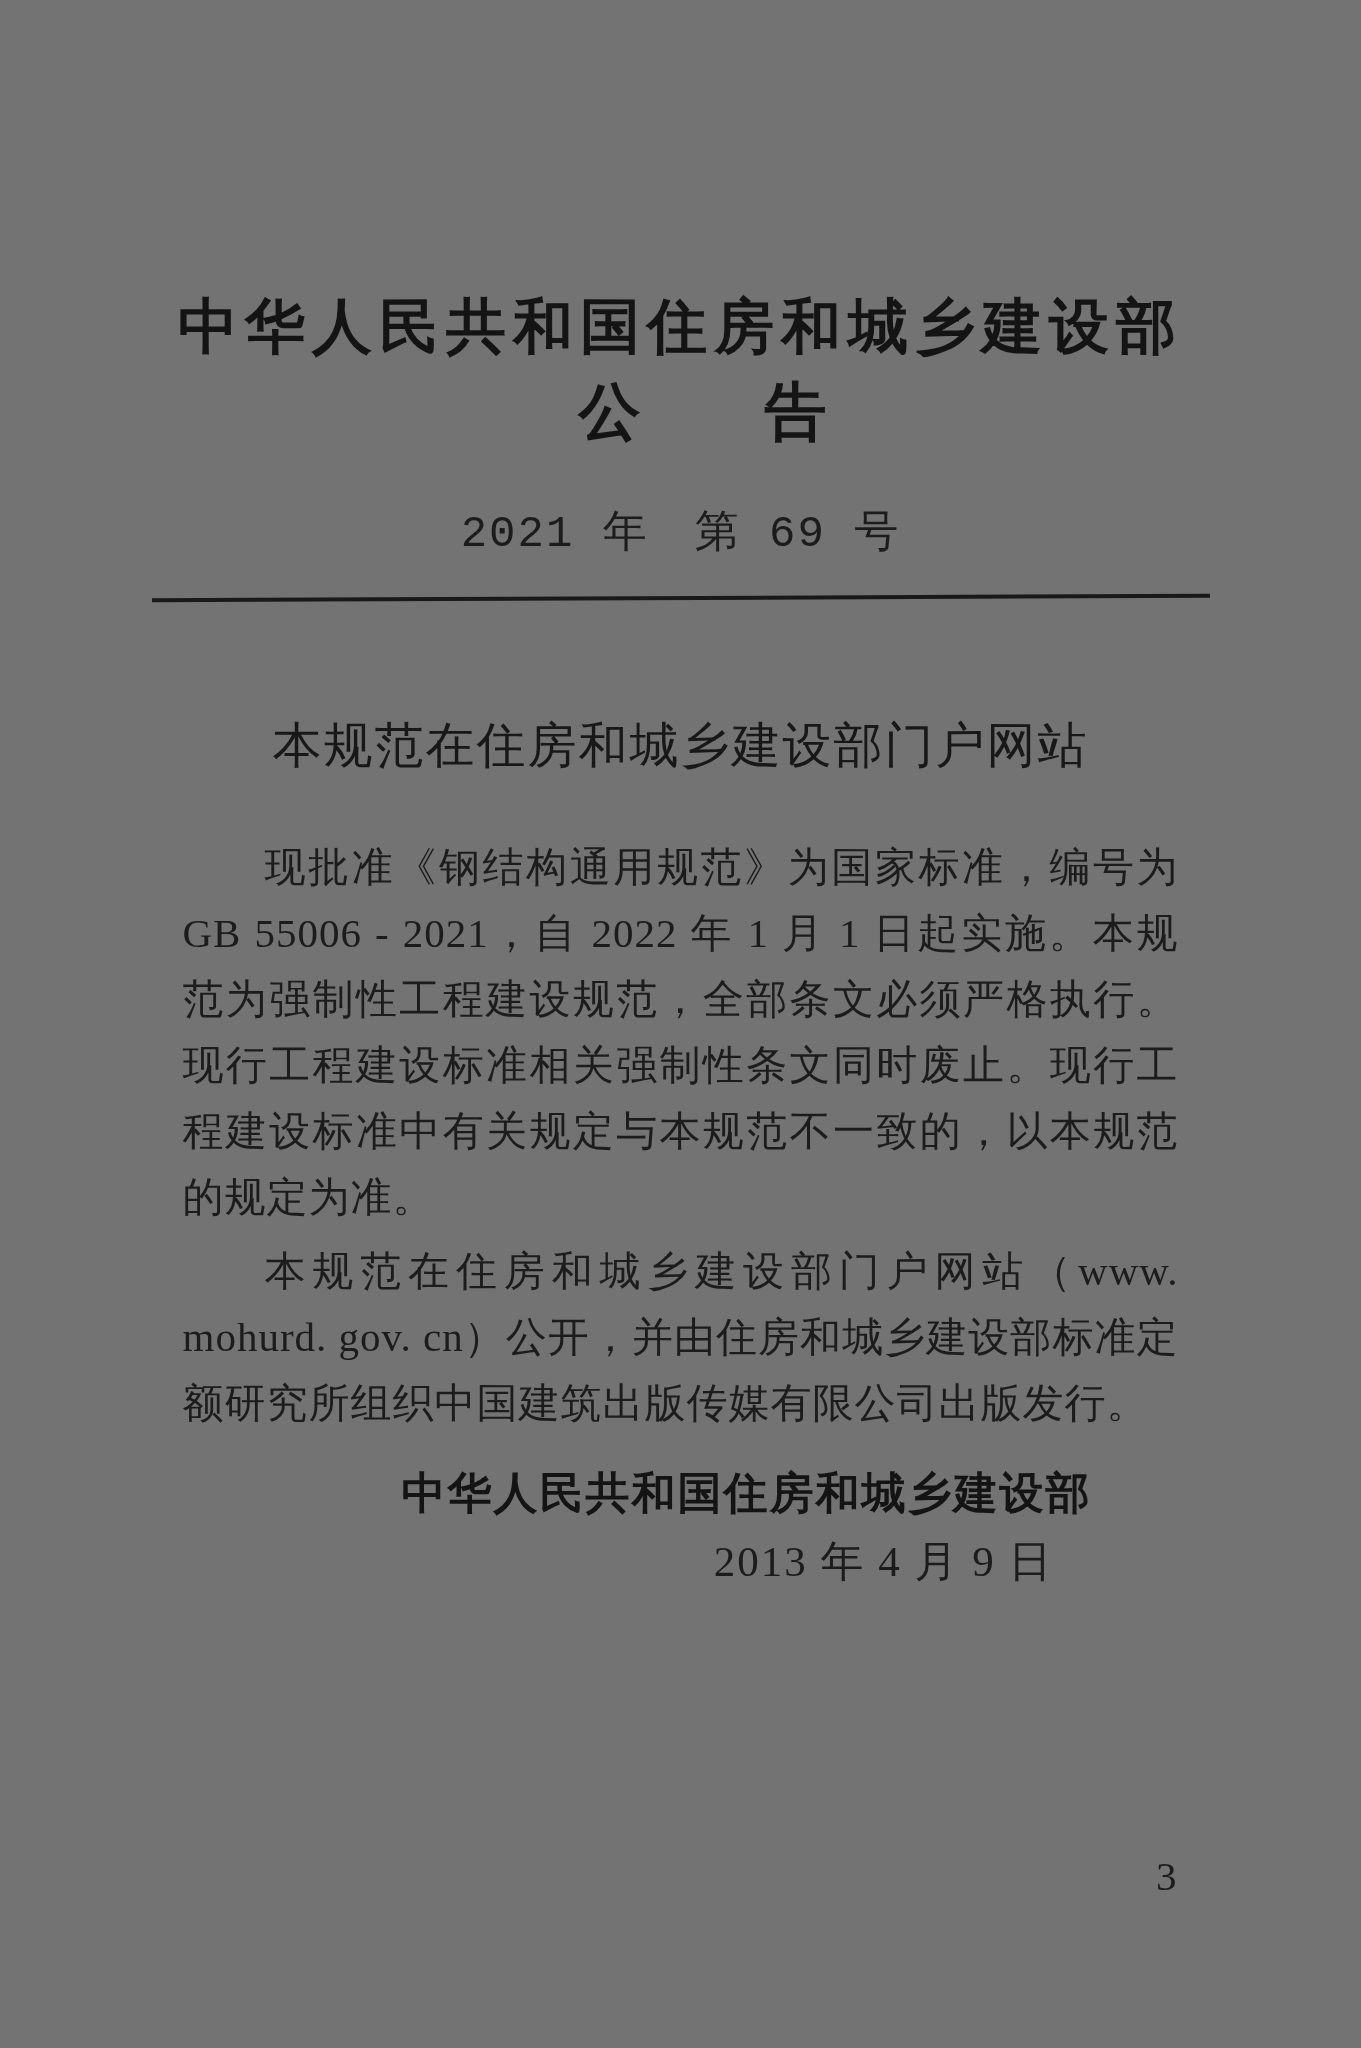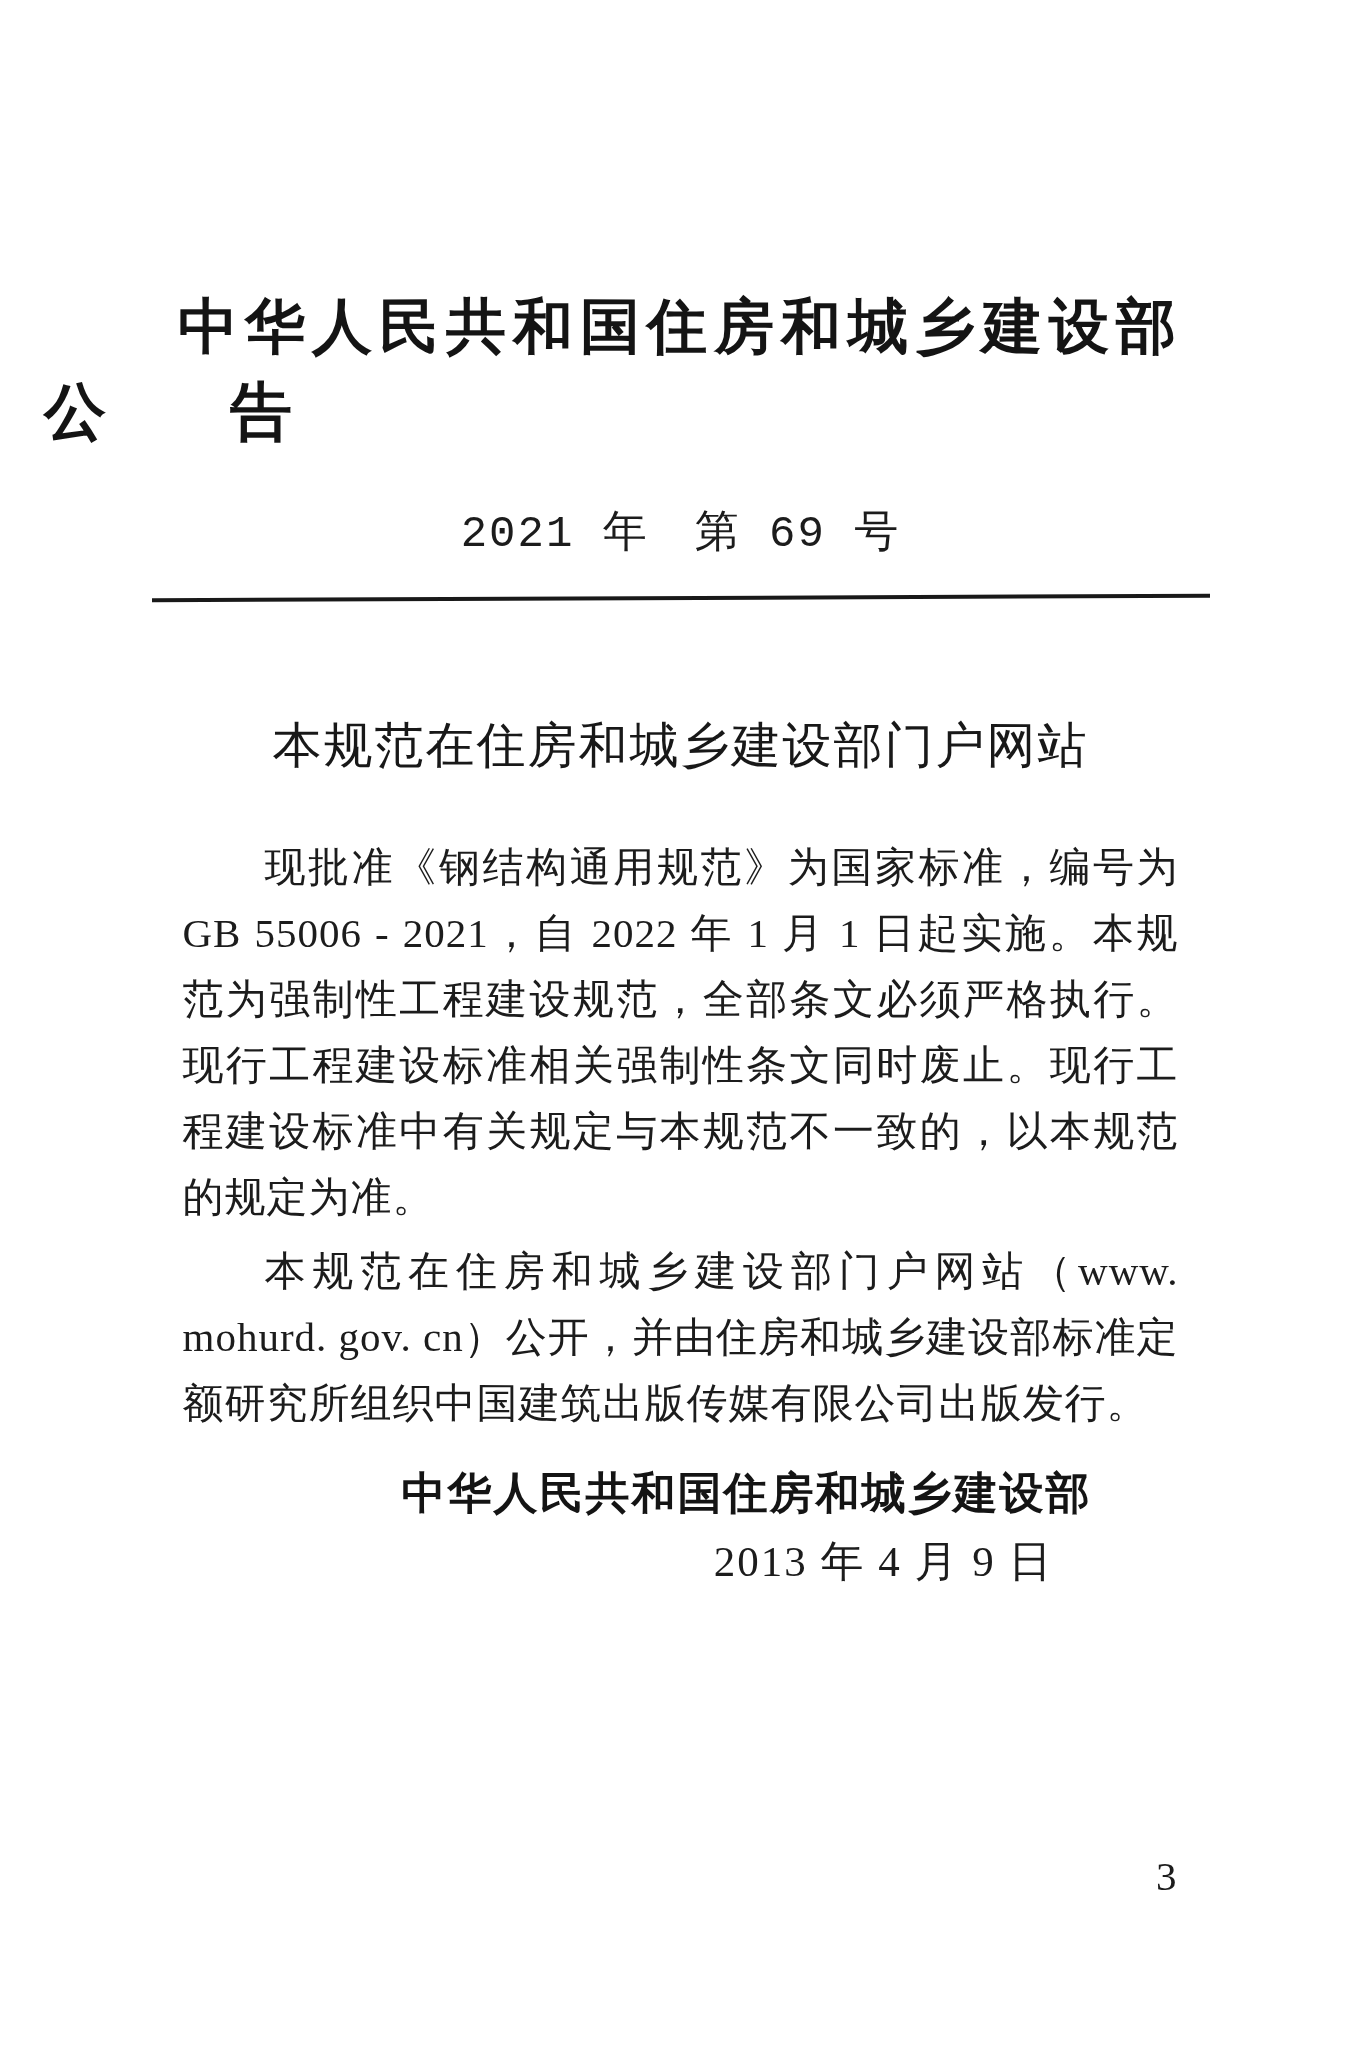--- a/index.html
+++ b/index.html
@@ -5,37 +5,38 @@
   html, body {
     margin: 0;
     padding: 0;
     background: #e8e8e8;
   }
   .page {
     position: relative;
     width: 1361px;
     height: 2048px;
     margin: 0 auto;
-    background: #ffffff;
+    background: #737373;
     color: #1c1c1c;
     overflow: hidden;
     font-family: "Liberation Serif", serif;
   }
   .masthead-org {
     margin: 292px 0 0 0;
     text-align: center;
     font-family: "Liberation Sans", sans-serif;
     font-weight: bold;
     font-size: 60px;
     line-height: 70px;
     letter-spacing: 7px;
     color: #141414;
   }
   .masthead-doctype {
     margin-top: 14px;
+    text-align: center;
     font-family: "Liberation Sans", sans-serif;
     font-weight: bold;
     font-size: 62px;
     line-height: 72px;
     color: #141414;
     padding-left: 44px;
   }
   .issue-no {
     margin-top: 60px;
     text-align: center;

